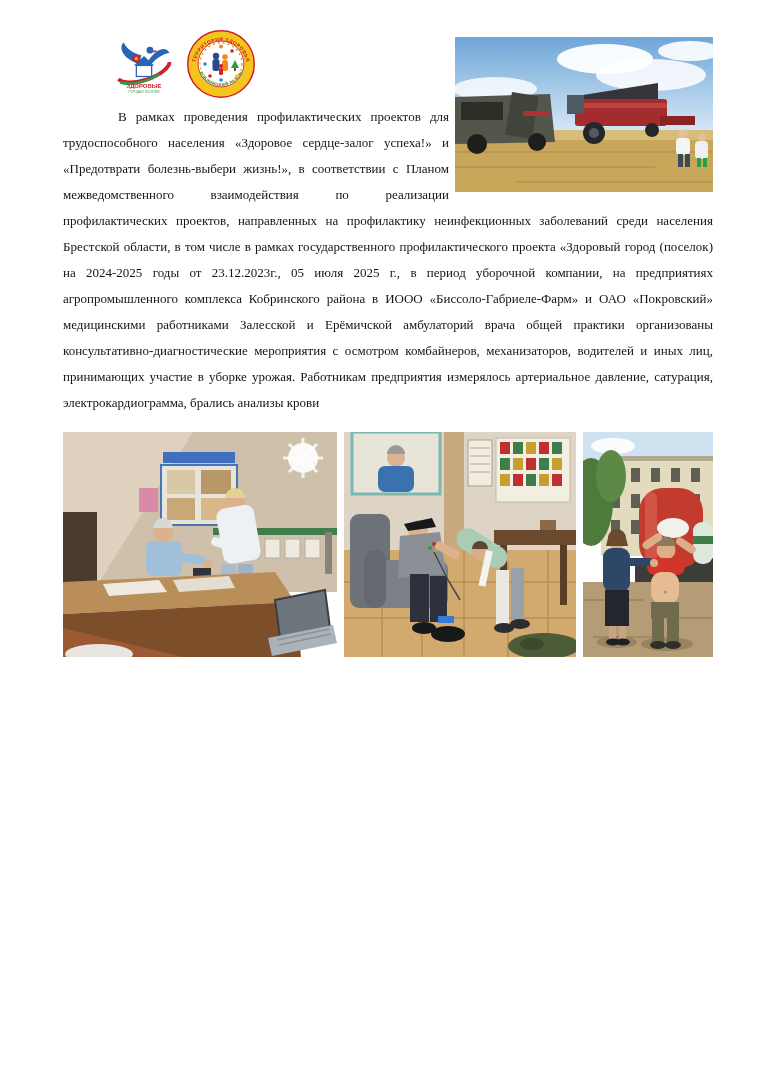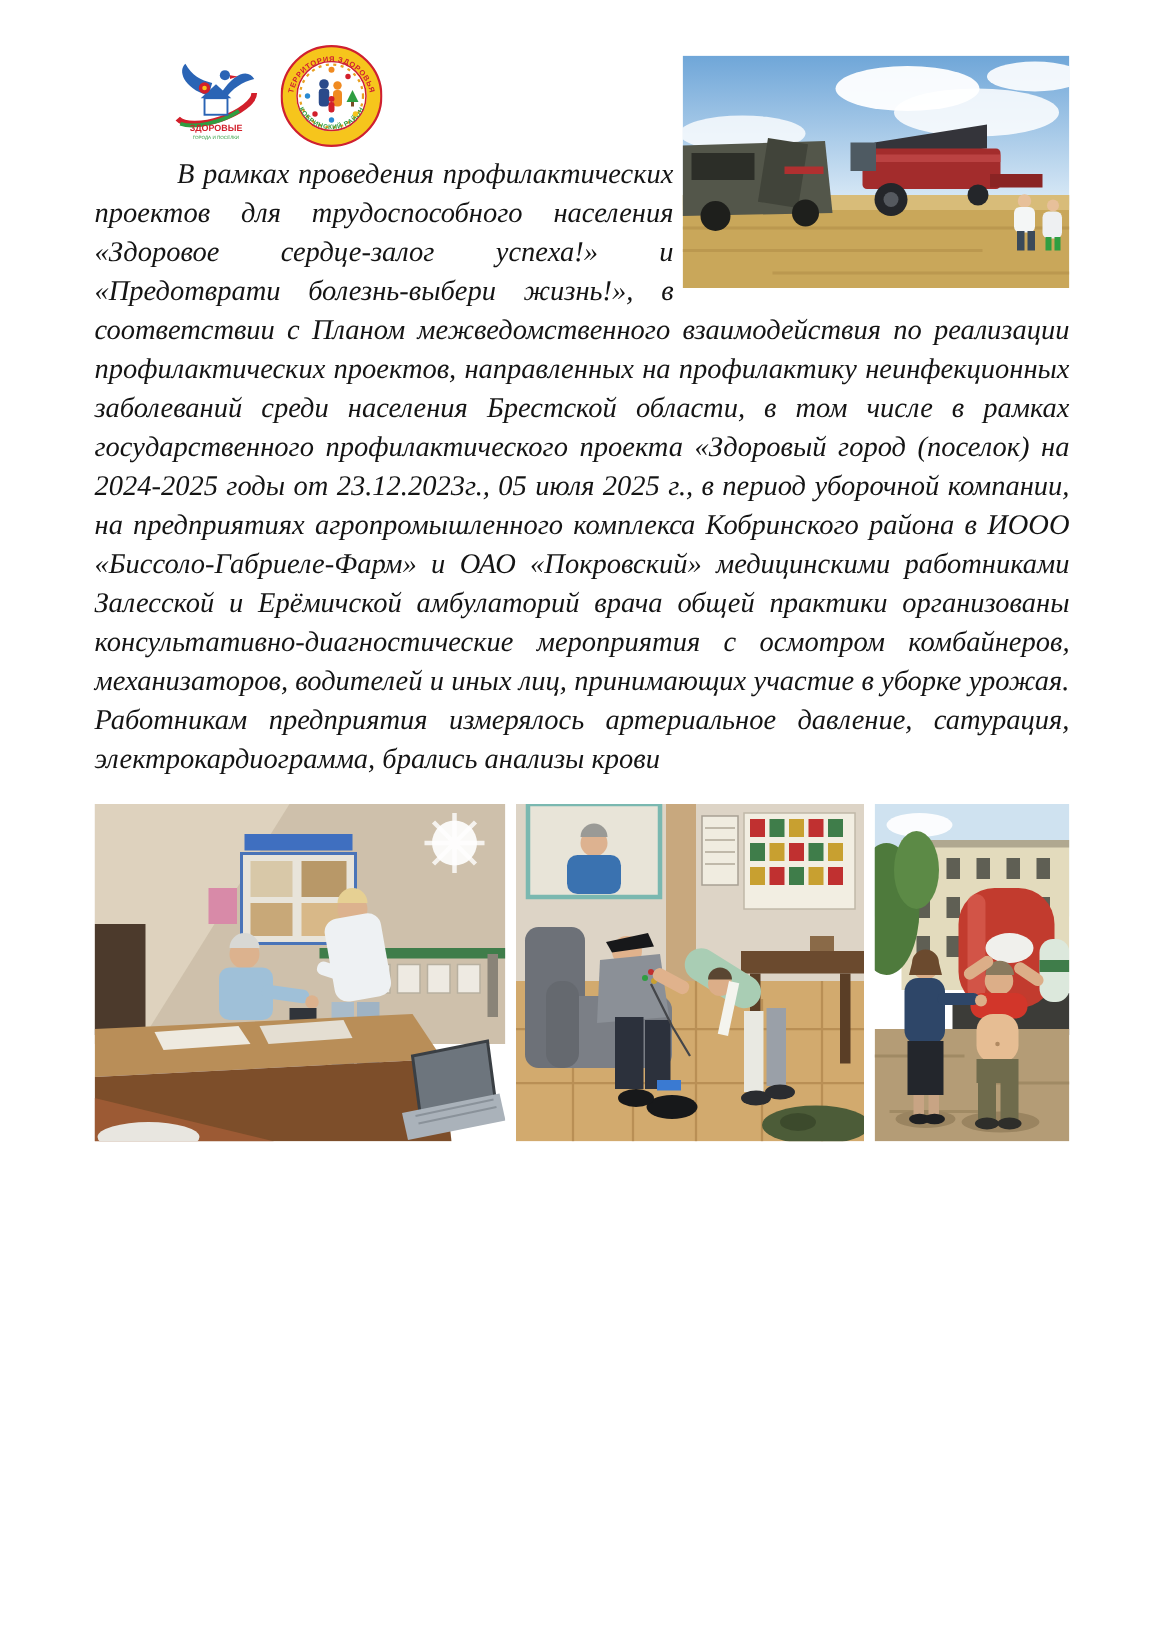--- a/index.html
+++ b/index.html
@@ -7,23 +7,22 @@
     width:768px;height:1086px;background:#ffffff;box-sizing:border-box;
     padding:30px 55px 0 63px;position:relative;overflow:hidden;
     font-family:"Liberation Serif","DejaVu Serif",serif;color:#141414;
   }
   svg{display:block;width:100%;height:100%;}
   .float-photo{float:right;width:258px;height:155px;margin:7px 0 8px 6px;}
   .logos-row{display:flex;align-items:flex-start;margin-left:47px;height:70px;}
   .logo-healthy{width:68px;height:64px;margin-top:6px;}
   .logo-territory{width:68px;height:68px;margin-left:9px;}
   .body-text{
-    margin:4px 0 16px 0;font-size:19px;line-height:26px;text-align:justify;
+    margin:4px 0 16px 0;font-size:13px;line-height:26px;text-align:justify;
     text-indent:55px;
-    font-style:italic;
   }
   .photo-row{clear:both;display:flex;gap:7px;margin-top:12px;}
   .photo{overflow:hidden;}
   .photo-1{width:274px;height:225px;}
   .photo-2{width:232px;height:225px;}
   .photo-3{width:130px;height:225px;}
 </style>
 </head>
 <body>
 

